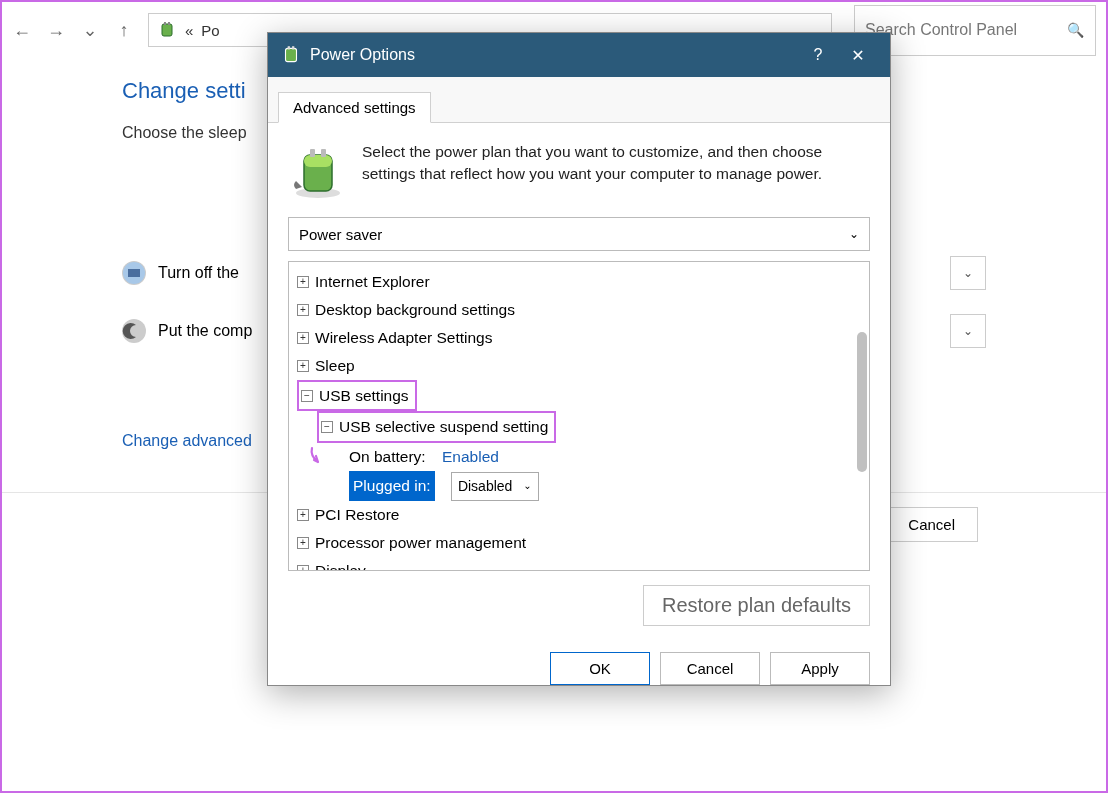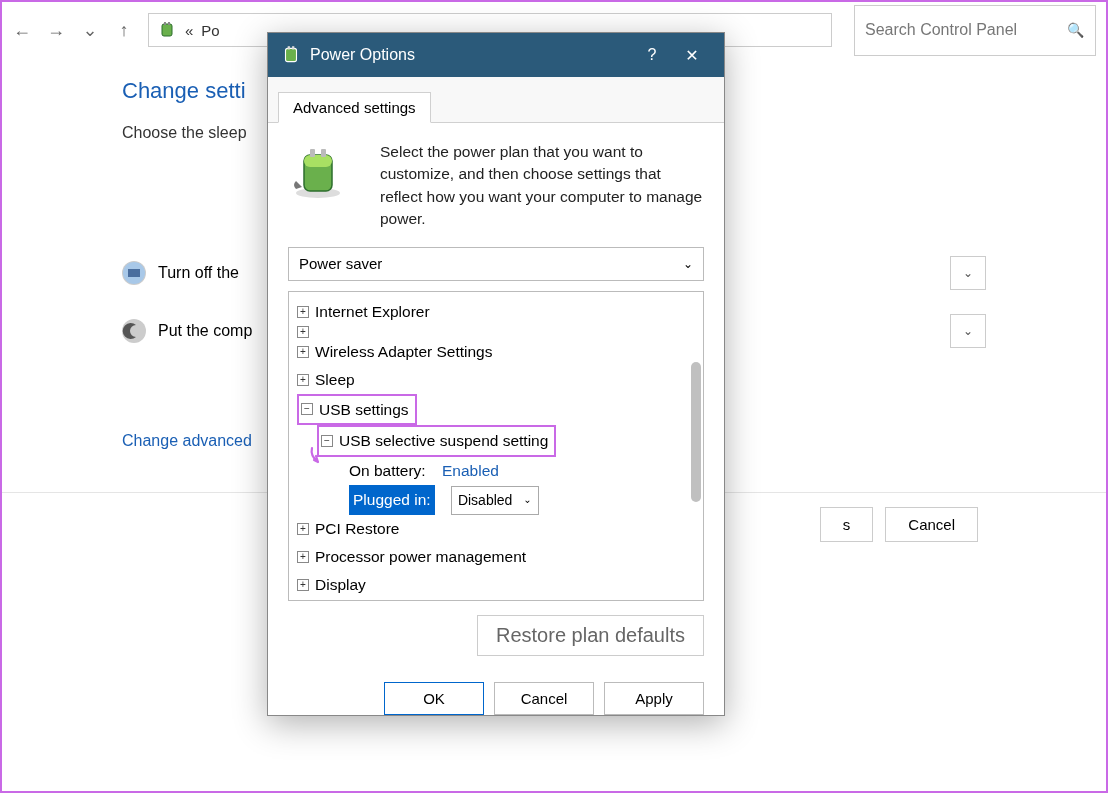--- a/index.html
+++ b/index.html
@@ -18,30 +18,30 @@
 .bg-sub { color: #333; margin-bottom: 40px; }
 .bg-row { display: flex; align-items: center; gap: 12px; margin: 24px 0; }
 .bg-row .icon { width: 24px; height: 24px; background: #ccc; border-radius: 12px; }
 .bg-dd { margin-left: auto; width: 36px; height: 34px; border: 1px solid #ccc; display: flex; align-items: center; justify-content: center; font-size: 12px; color: #555; }
 .bg-link { color: #1a5fb4; margin-top: 20px; display: inline-block; }
 .bg-buttons { position: absolute; right: 128px; top: 505px; display: flex; gap: 12px; }
 .bg-btn { border: 1px solid #ccc; background: #fff; padding: 8px 22px; font-size: 15px; }
 .bg-hr { position: absolute; left: 0; right: 0; top: 490px; border-top: 1px solid #e5e5e5; }
 
 
-.dialog { position: absolute; left: 265px; top: 30px; width: 458px; background: #fff; border: 1px solid #888; box-shadow: 0 8px 32px rgba(0,0,0,0.3); }
+.dialog { position: absolute; left: 265px; top: 30px; width: 624px; background: #fff; border: 1px solid #888; box-shadow: 0 8px 32px rgba(0,0,0,0.3); }
 .titlebar { height: 44px; background: #2b5a7a; color: #fff; display: flex; align-items: center; padding: 0 12px; font-size: 16px; }
 .titlebar .ticon { width: 22px; height: 22px; margin-right: 8px; display: flex; align-items: center; justify-content: center; }
 .titlebar .spacer { flex: 1; }
 .titlebar .tbtn { width: 40px; height: 44px; display: flex; align-items: center; justify-content: center; font-size: 16px; cursor: pointer; }
 
 .tab-row { display: flex; padding-left: 10px; padding-top: 6px; background: #f8f8f8; border-bottom: 1px solid #d0d0d0; }
 .tab { background: #fff; border: 1px solid #d0d0d0; border-bottom: 1px solid #fff; padding: 6px 14px; font-size: 15px; position: relative; top: 1px; margin-top: 8px; }
 
-.intro { display: flex; gap: 32px; padding: 18px 20px 10px 20px; background: #fff; }
+.intro { display: flex; gap: 14px; padding: 18px 20px 10px 20px; background: #fff; }
 .intro .bicon { width: 60px; height: 60px; flex-shrink: 0; }
 .intro p { font-size: 15.5px; line-height: 1.45; color: #222; }
 
 .plan-select { margin: 6px 20px 10px 20px; border: 1px solid #bbb; height: 34px; display: flex; align-items: center; padding: 0 10px; font-size: 15px; background: #fff; }
 .plan-select .chev { margin-left: auto; font-size: 12px; }
 
 .tree-wrap { margin: 0 20px; border: 1px solid #bbb; background: #fff; height: 310px; position: relative; overflow: hidden; }
 .tree { padding: 6px 8px; font-size: 15.5px; line-height: 1.8; }
 .tree-row { display: flex; align-items: center; gap: 6px; white-space: nowrap; }
 .exp { width: 12px; height: 12px; border: 1px solid #888; display: inline-flex; align-items: center; justify-content: center; font-size: 10px; line-height: 1; color: #333; background: #fff; cursor: pointer; flex-shrink: 0; }
@@ -156,20 +156,21 @@
     </div>
 
     <div class="tree-wrap">
       <div class="tree">
         <div class="tree-row">
             <span class="exp">+</span>
             <span>Internet Explorer</span>
           </div>
         <div class="tree-row">
             <span class="exp">+</span>
+            <span>Desktop background settings</span>
           </div>
         <div class="tree-row">
             <span class="exp">+</span>
             <span>Wireless Adapter Settings</span>
           </div>
         <div class="tree-row">
             <span class="exp">+</span>
             <span>Sleep</span>
           </div>
         <div class="tree-row">

